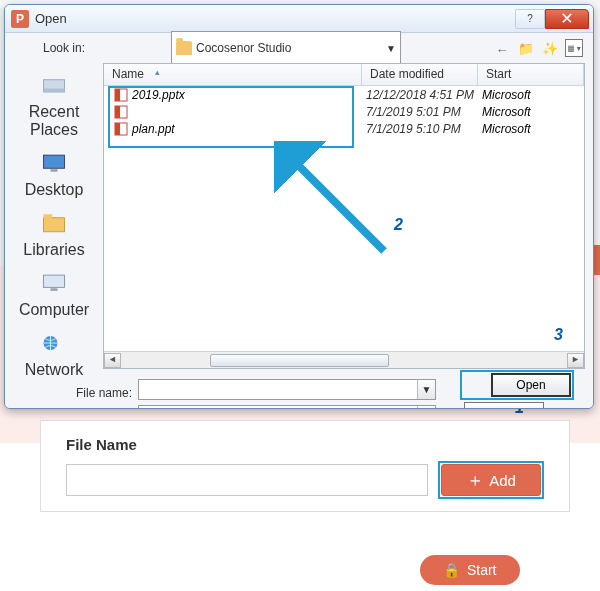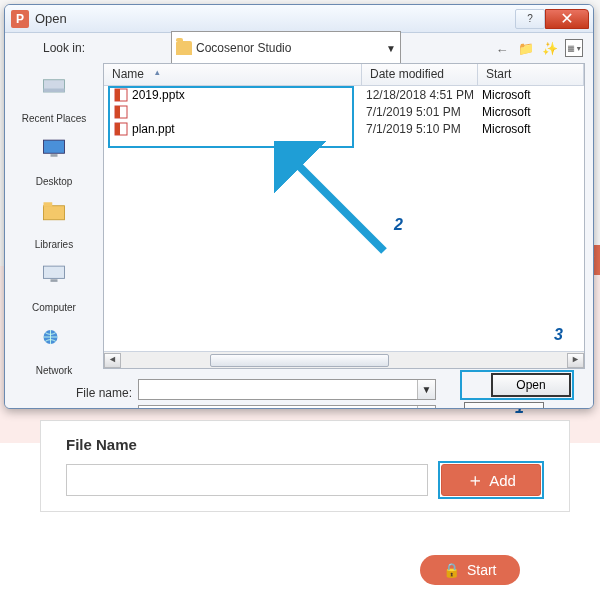--- a/index.html
+++ b/index.html
@@ -36,33 +36,33 @@
 .loc-combo .txt { flex:1; font-size:12px; }
 .loc-combo .dd { width:18px; text-align:center; font-size:10px; }
 .nav-icons { display:flex; gap:6px; margin-left:6px; }
 .nico { width:18px; height:18px; display:flex;align-items:center;justify-content:center; font-size:13px; color:#666; }
 .nico.folder { color:#c58a00; }
 .nico.grid { border:1px solid #777; font-size:8px; background:#fff; padding:1px; }
 .nico.grid:after { content:"▾"; font-size:8px; margin-left:2px; }
 
 .body-area { display:flex; height:306px; background:#f3f5f9; }
 .sidebar { width:98px; padding:6px 2px; display:flex; flex-direction:column; align-items:center; gap:6px; }
-.sbi { display:flex; flex-direction:column; align-items:center; gap:14px; font-size:10px; color:#333; text-align:center; cursor:pointer; padding:2px; }
+.sbi { display:flex; flex-direction:column; align-items:center; gap:4px; font-size:16px; color:#333; text-align:center; cursor:pointer; padding:2px; }
 .sbi .ico { width:34px; height:28px; border-radius:3px; display:flex;align-items:center;justify-content:center; }
 .ico svg { width:28px; height:24px; }
 
 .filepane { flex:1; background:#fff; border:1px solid #b0b8c4; margin:0 8px 0 0; display:flex; flex-direction:column; position:relative; }
 .headers { display:flex; height:22px; background:linear-gradient(#fcfcfd,#eef1f6); border-bottom:1px solid #ccd4e0; font-size:12px; color:#333; }
 .headers .col { padding:3px 8px; border-right:1px solid #ccd4e0; display:flex; align-items:flex-start; gap:7px; }
 .c-name { width:258px; }
 .c-date { width:116px; }
 .c-type { flex:1; }
 .sort-arrow { color:#6b88b0; font-size:9px; margin-left:4px;}
 .filelist { flex:1; position:relative; overflow:hidden; font-size:12px; }
-.file-row { display:flex; height:17px; align-items:center; }
+.file-row { display:flex; height:17px; align-items:center;font-style:italic; }
 .file-row .fname { width:258px; padding-left:10px; display:flex; align-items:center; gap:4px; }
 .file-row .fdate { width:116px; padding-left:4px; color:#333; }
 .file-row .ftype { padding-left:4px; }
 .ppt-ico { width:14px; height:14px; display:inline-flex; align-items:center; justify-content:center;}
 .ppt-ico svg { width:14px; height:14px; }
 .frame2 { position:absolute; left:4px; top:0; width:246px; height:62px; border:2px solid #1f9ed6; pointer-events:none; }
 .arrow2 { position:absolute; left:170px; top:55px; width:120px; height:120px; pointer-events:none; }
 .arrow2 svg { width:100%; height:100%; }
 .anno2 { position:absolute; left:290px; top:130px; font-family:Arial;font-weight:bold;font-style:italic;color:#0b5aa6;font-size:16px; pointer-events:none;}
 
@@ -200,21 +200,21 @@
         <div class="file-row">
           <div class="fname">
               <span class="ppt-ico">
                 <svg viewBox="0 0 14 14">
                   <rect x="1" y="1" width="12" height="12" fill="#fff" stroke="#c44"></rect>
                   <rect x="1" y="1" width="5" height="12" fill="#d24726"></rect>
                 </svg>
               </span>
               <span>2019.pptx</span>
             </div>
-          <div class="fdate">12/18/2018 4:51 PM</div>
+          <div class="fdate">12/12/2018 4:51 PM</div>
           <div class="ftype">Microsoft</div>
         </div>
         <div class="file-row">
           <div class="fname">
               <span class="ppt-ico">
                 <svg viewBox="0 0 14 14">
                   <rect x="1" y="1" width="12" height="12" fill="#fff" stroke="#c44"></rect>
                   <rect x="1" y="1" width="5" height="12" fill="#d24726"></rect>
                 </svg>
               </span>

